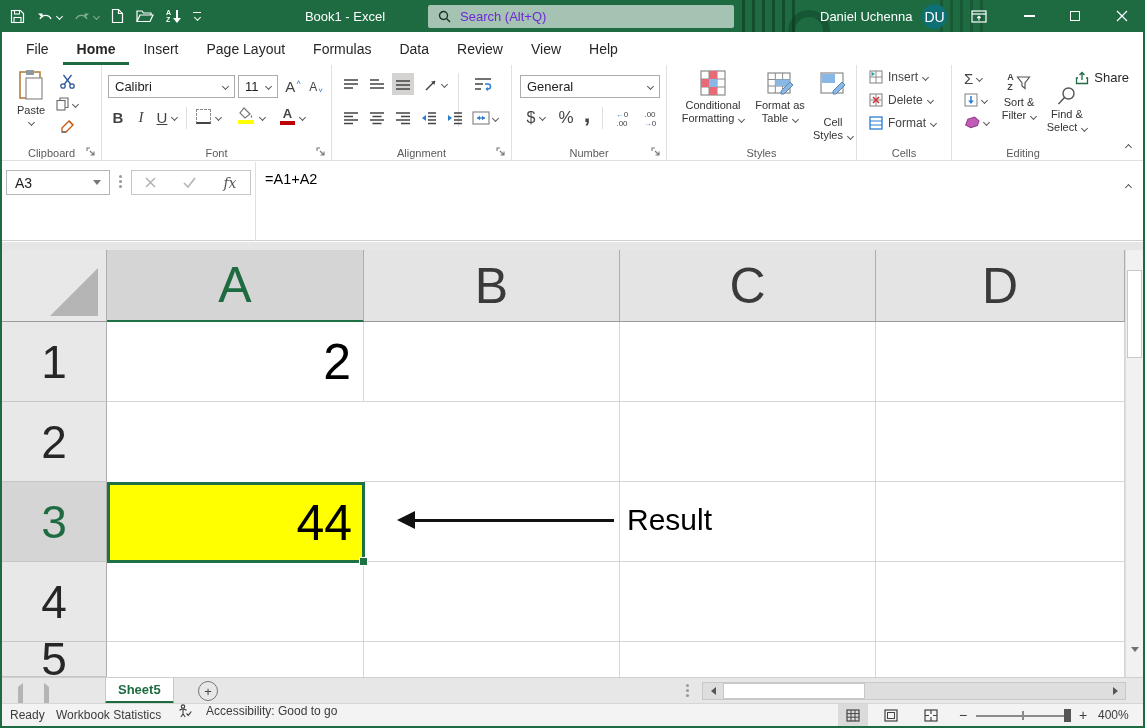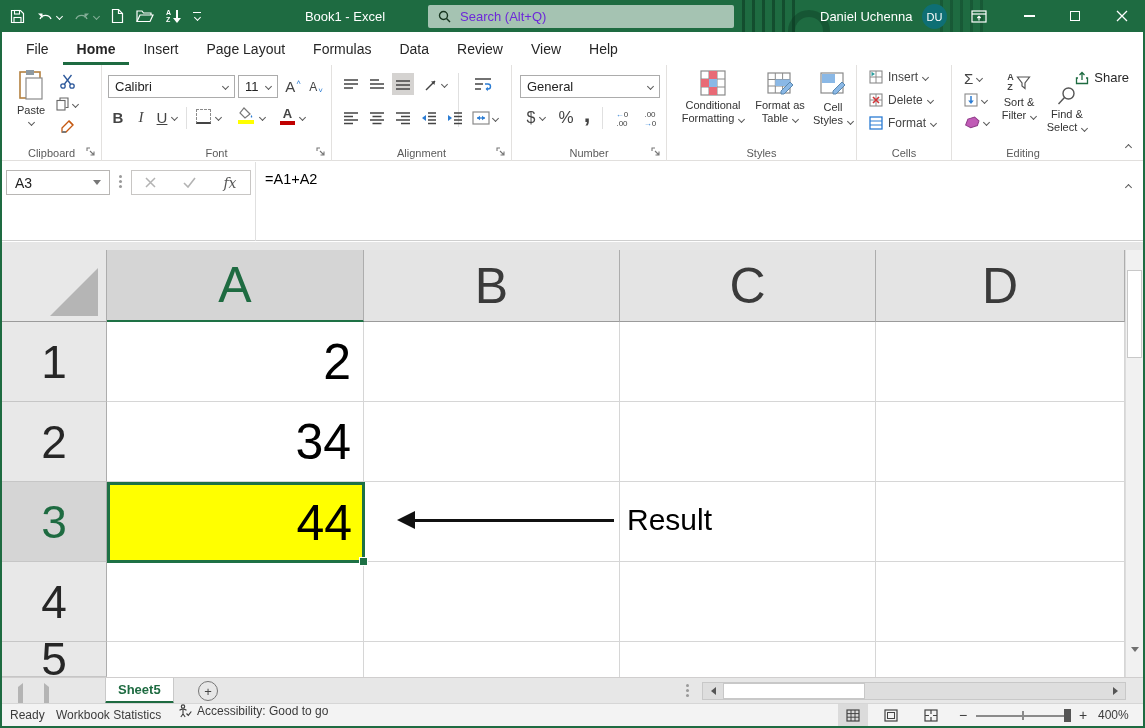--- a/index.html
+++ b/index.html
@@ -113,21 +113,21 @@
   <div id="searchbox">
     <span>
       <svg width="13" height="13" viewBox="0 0 13 13">
           <circle cx="5.5" cy="5.5" r="4" fill="none" stroke="#17351F" stroke-width="1.4"></circle>
           <path d="M8.5 8.5 12 12" stroke="#17351F" stroke-width="1.4"></path>
         </svg>
     </span>
     <span>Search (Alt+Q)</span>
   </div>
   <div class="abs" style="left:820px;top:0;height:32px;display:flex;align-items:center;font-size:13px;cursor:pointer">Daniel Uchenna</div>
-  <div class="abs" style="left:922px;top:4px;width:25px;height:25px;border-radius:50%;background:#0E6F74;display:flex;align-items:center;justify-content:center;font-size:11px;cursor:pointer">DU</div>
+  <div class="abs" style="left:922px;top:4px;width:25px;height:25px;border-radius:50%;background:#0E6F74;display:flex;align-items:center;justify-content:center;font-size:14px;cursor:pointer">DU</div>
   <span class="winbtn" style="left:962px">
     <svg width="16" height="13" viewBox="0 0 16 13">
         <rect x="1" y="1" width="14" height="11" fill="none" stroke="#fff" stroke-width="1.2"></rect>
         <path d="M1 4h14" stroke="#fff" stroke-width="1.2"></path>
         <path d="M8 10.5V6.5M6.3 8 8 6.3 9.7 8" fill="none" stroke="#fff" stroke-width="1.1"></path>
       </svg>
   </span>
   <span class="winbtn" style="left:1012px">
       <span style="width:11px;height:1.5px;background:#fff"></span>
     </span>
@@ -384,21 +384,21 @@
       <span class="l"><span>Table</span> <span class="chev" style="margin-left:2px"></span></span>
     </div>
     <div class="bigbtn" style="left:144px;top:5px;width:44px">
       <span>
         <svg width="27" height="26" viewBox="0 0 27 26">
             <rect x="1" y="3" width="22" height="20" fill="#fff" stroke="#8a8a8a" stroke-width="1.2"></rect>
             <rect x="2" y="4" width="13" height="9" fill="#8AB8E6"></rect>
             <path d="M13 21 22 12l3 3-9 9h-3z" fill="#8AB8E6" stroke="#5a87ad" stroke-width="1"></path>
           </svg>
       </span>
-      <span class="l" style="margin-top:5px">Cell</span>
+      <span class="l" style="margin-top:20px">Cell</span>
       <span class="l"><span>Styles</span> <span class="chev" style="margin-left:2px"></span></span>
     </div>
     <span class="grplabel">Styles</span>
   </div>
 
   <div class="group" style="left:855px;width:95px">
     <span class="rbtn" style="left:12px;top:5px;gap:5px">
       <svg width="14" height="14" viewBox="0 0 14 14">
           <rect x="1" y="1" width="12" height="12" fill="#fff" stroke="#8a8a8a" stroke-width="1.1"></rect>
           <path d="M1 7h12M7 1v12" stroke="#8a8a8a" stroke-width="1"></path>
@@ -520,23 +520,20 @@
     <span style="line-height:80px;height:80px;display:block">5</span>
   </div>
 
   <div class="cell" style="left:105px;top:72px;width:257px;height:80px">
       <span class="cellval">2</span>
     </div>
   <div class="cell" style="left:362px;top:72px;width:256px;height:80px"></div>
   <div class="cell" style="left:618px;top:72px;width:256px;height:80px"></div>
   <div class="cell" style="left:874px;top:72px;width:249px;height:80px"></div>
 
-  <div class="cell" style="left:105px;top:152px;width:257px;height:80px">
-      <span class="cellval">34</span>
-    </div>
   <div class="cell" style="left:362px;top:152px;width:256px;height:80px"></div>
   <div class="cell" style="left:618px;top:152px;width:256px;height:80px"></div>
   <div class="cell" style="left:874px;top:152px;width:249px;height:80px"></div>
 
   <div class="cell" style="left:105px;top:232px;width:257px;height:80px"></div>
   <div class="cell" style="left:362px;top:232px;width:256px;height:80px"></div>
   <div class="cell" style="left:618px;top:232px;width:256px;height:80px"></div>
   <div class="cell" style="left:874px;top:232px;width:249px;height:80px"></div>
 
   <div class="cell" style="left:105px;top:312px;width:257px;height:80px"></div>
@@ -581,21 +578,21 @@
     <div class="sb-thumb" style="width:142px;height:16px"></div>
     <span style="margin-left:auto;width:20px;display:flex;justify-content:center;cursor:pointer">
         <span class="tri-right" style="border-left-color:#555"></span>
       </span>
   </div>
 </div>
 
 <div id="statusbar">
   <span class="abs" style="left:8px;top:4px">Ready</span>
   <span class="abs" style="left:54px;top:4px;cursor:pointer">Workbook Statistics</span>
-  <span class="abs" style="left:176px;top:0;display:flex;align-items:flex-end;gap:5px;cursor:pointer">
+  <span class="abs" style="left:176px;top:0;display:flex;align-items:flex-end;gap:14px;cursor:pointer">
     <span>
       <svg width="14" height="14" viewBox="0 0 14 14">
           <circle cx="5" cy="2.6" r="1.7" fill="none" stroke="#3b3b3b" stroke-width="1.1"></circle>
           <path d="M1.5 6.2c2-1.2 5-1.2 7 0M5 6v4M5 10l-2.2 3M5 10l2.2 3" fill="none" stroke="#3b3b3b" stroke-width="1.1"></path>
           <path d="M8.5 9.5l1.8 1.8 3-3.8" fill="none" stroke="#3b3b3b" stroke-width="1.2"></path>
         </svg>
     </span>
     <span>Accessibility: Good to go</span>
   </span>
   <span class="abs" style="left:836px;top:0;width:30px;height:22px;background:#DBDBDB;display:flex;align-items:center;justify-content:center;cursor:pointer">

